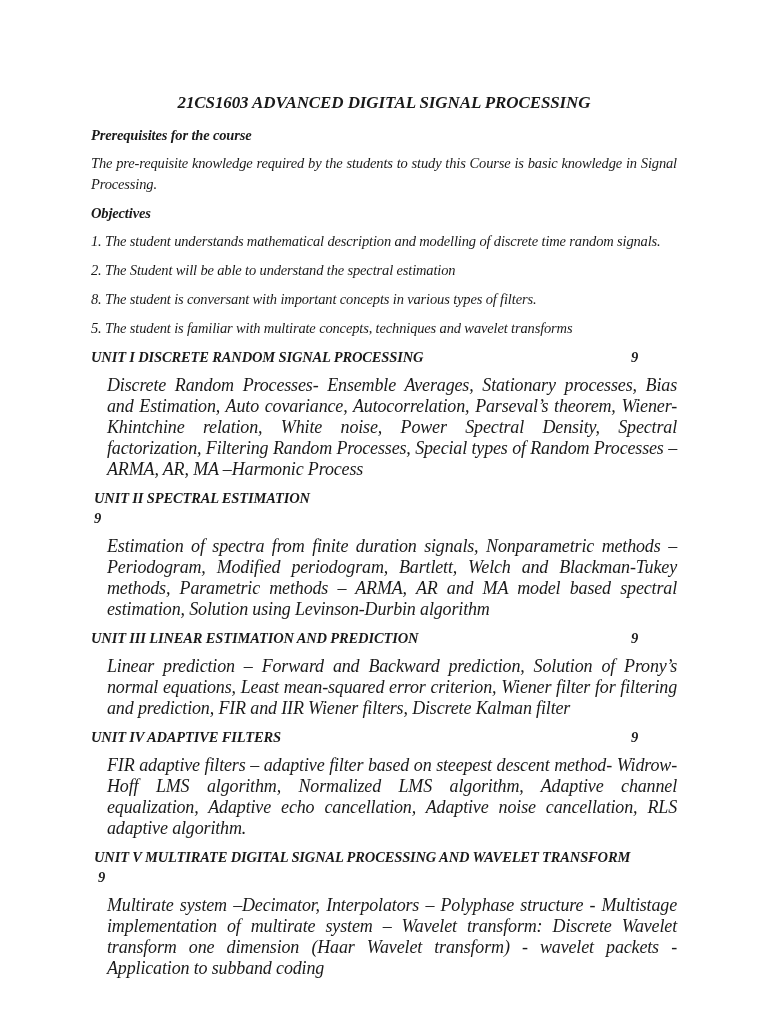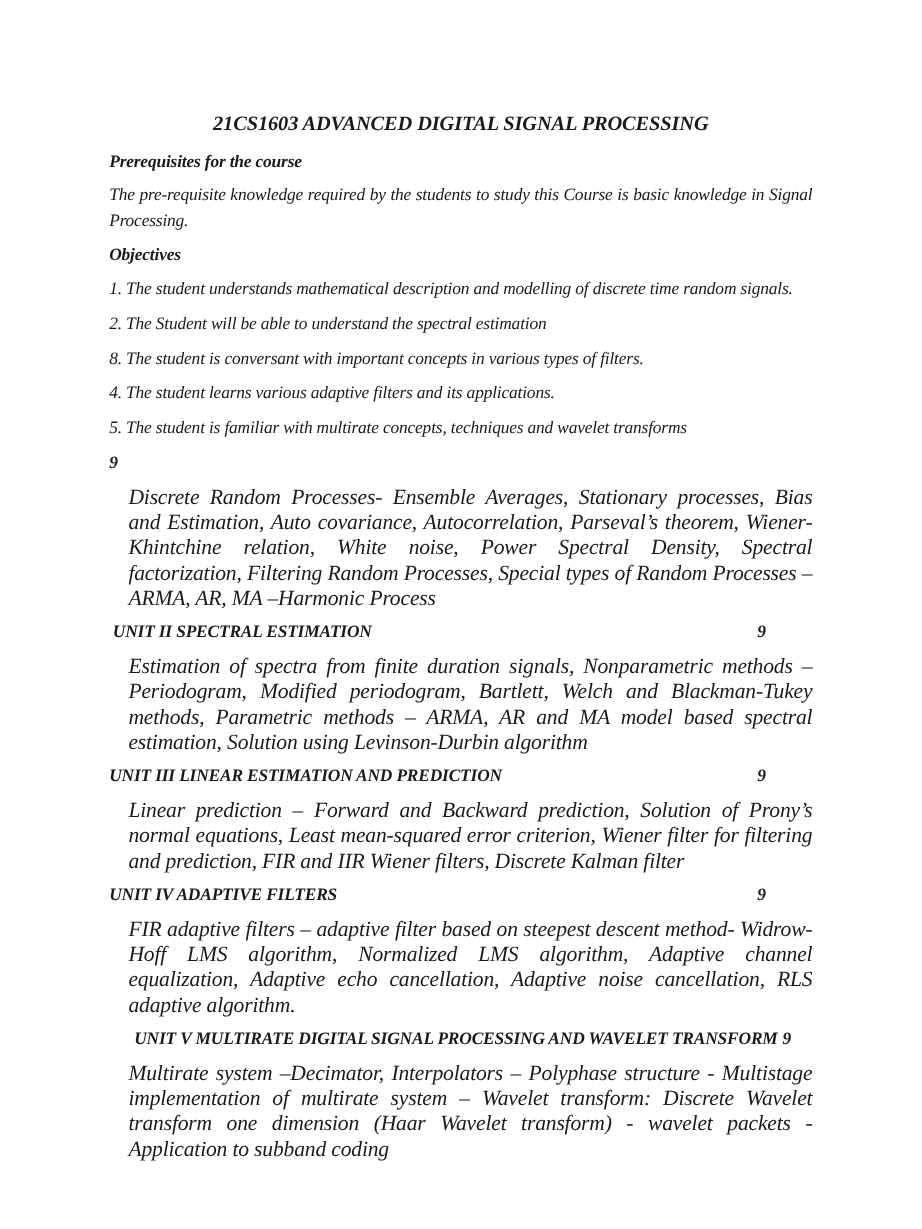--- a/index.html
+++ b/index.html
@@ -55,20 +55,21 @@
     display: flex;
     justify-content: space-between;
     font-weight: bold;
     font-size: 14.5px;
     line-height: 20px;
     margin: 0 0 8px 0;
     letter-spacing: -0.15px;
   }
   .unit-head.indent {
     padding-left: 3px;
+    flex-direction: column;
   }
   .unit-head .hours {
     width: 46px;
     text-align: left;
   }
   .unit-head.full {
     justify-content: center;
   }
   .unit-head.full .hours {
     width: auto;
@@ -89,24 +90,24 @@
 
   <h1 class="title">21CS1603 ADVANCED DIGITAL SIGNAL PROCESSING</h1>
 
   <div class="heading">Prerequisites for the course</div>
   <p class="para">The pre-requisite knowledge required by the students to study this Course is basic knowledge in Signal Processing.</p>
 
   <div class="heading">Objectives</div>
   <p class="objective">1. The student understands mathematical description and modelling of discrete time random signals.</p>
   <p class="objective">2. The Student will be able to understand the spectral estimation</p>
   <p class="objective">8. The student is conversant with important concepts in various types of filters.</p>
-  <p class="objective">4. The student learns various adaptive filters and its applications.</p>
   <p class="objective">5. The student is familiar with multirate concepts, techniques and wavelet transforms</p>
 
   <div class="unit-head">
+    <span>UNIT I DISCRETE RANDOM SIGNAL PROCESSING</span>
     <span class="hours">9</span>
   </div>
   <p class="unit-body">Discrete Random Processes- Ensemble Averages, Stationary processes, Bias and Estimation, Auto covariance, Autocorrelation, Parseval’s theorem, Wiener-Khintchine relation, White noise, Power Spectral Density, Spectral factorization, Filtering Random Processes, Special types of Random Processes – ARMA, AR, MA –Harmonic Process</p>
 
   <div class="unit-head indent">
     <span>UNIT II SPECTRAL ESTIMATION</span>
     <span class="hours">9</span>
   </div>
   <p class="unit-body">Estimation of spectra from finite duration signals, Nonparametric methods – Periodogram, Modified periodogram, Bartlett, Welch and Blackman-Tukey methods, Parametric methods – ARMA, AR and MA model based spectral estimation, Solution using Levinson-Durbin algorithm</p>
 

